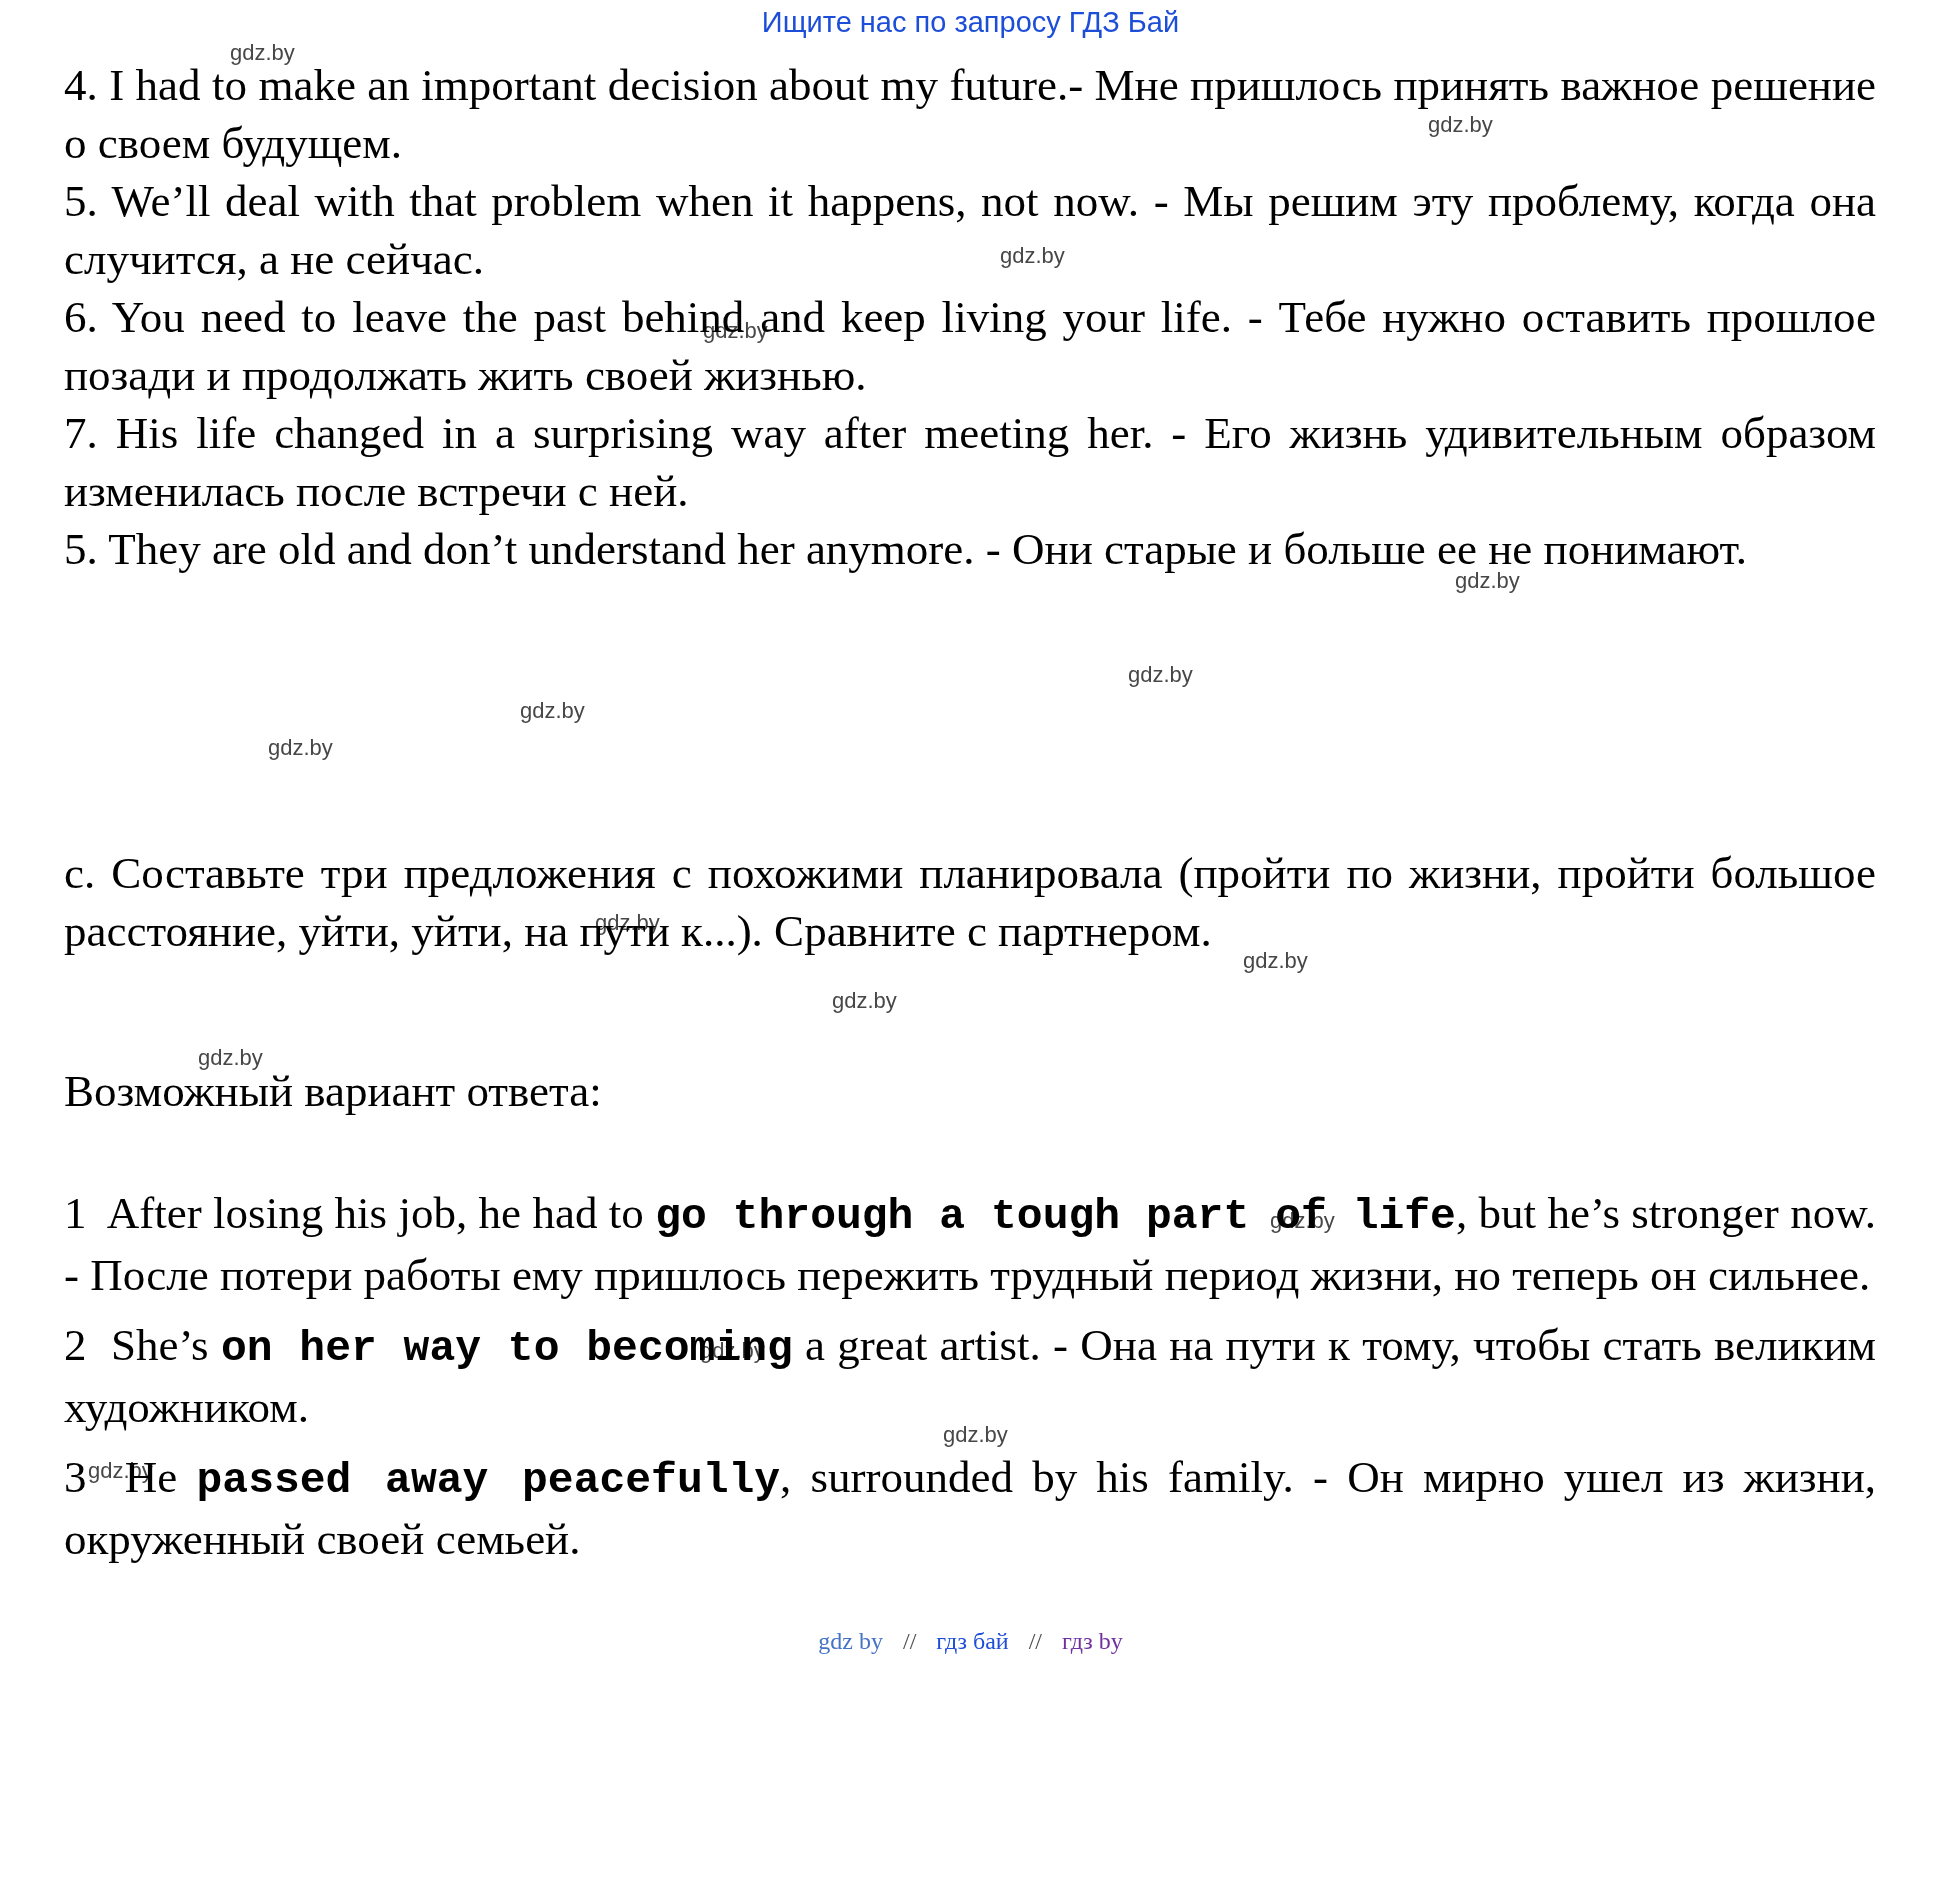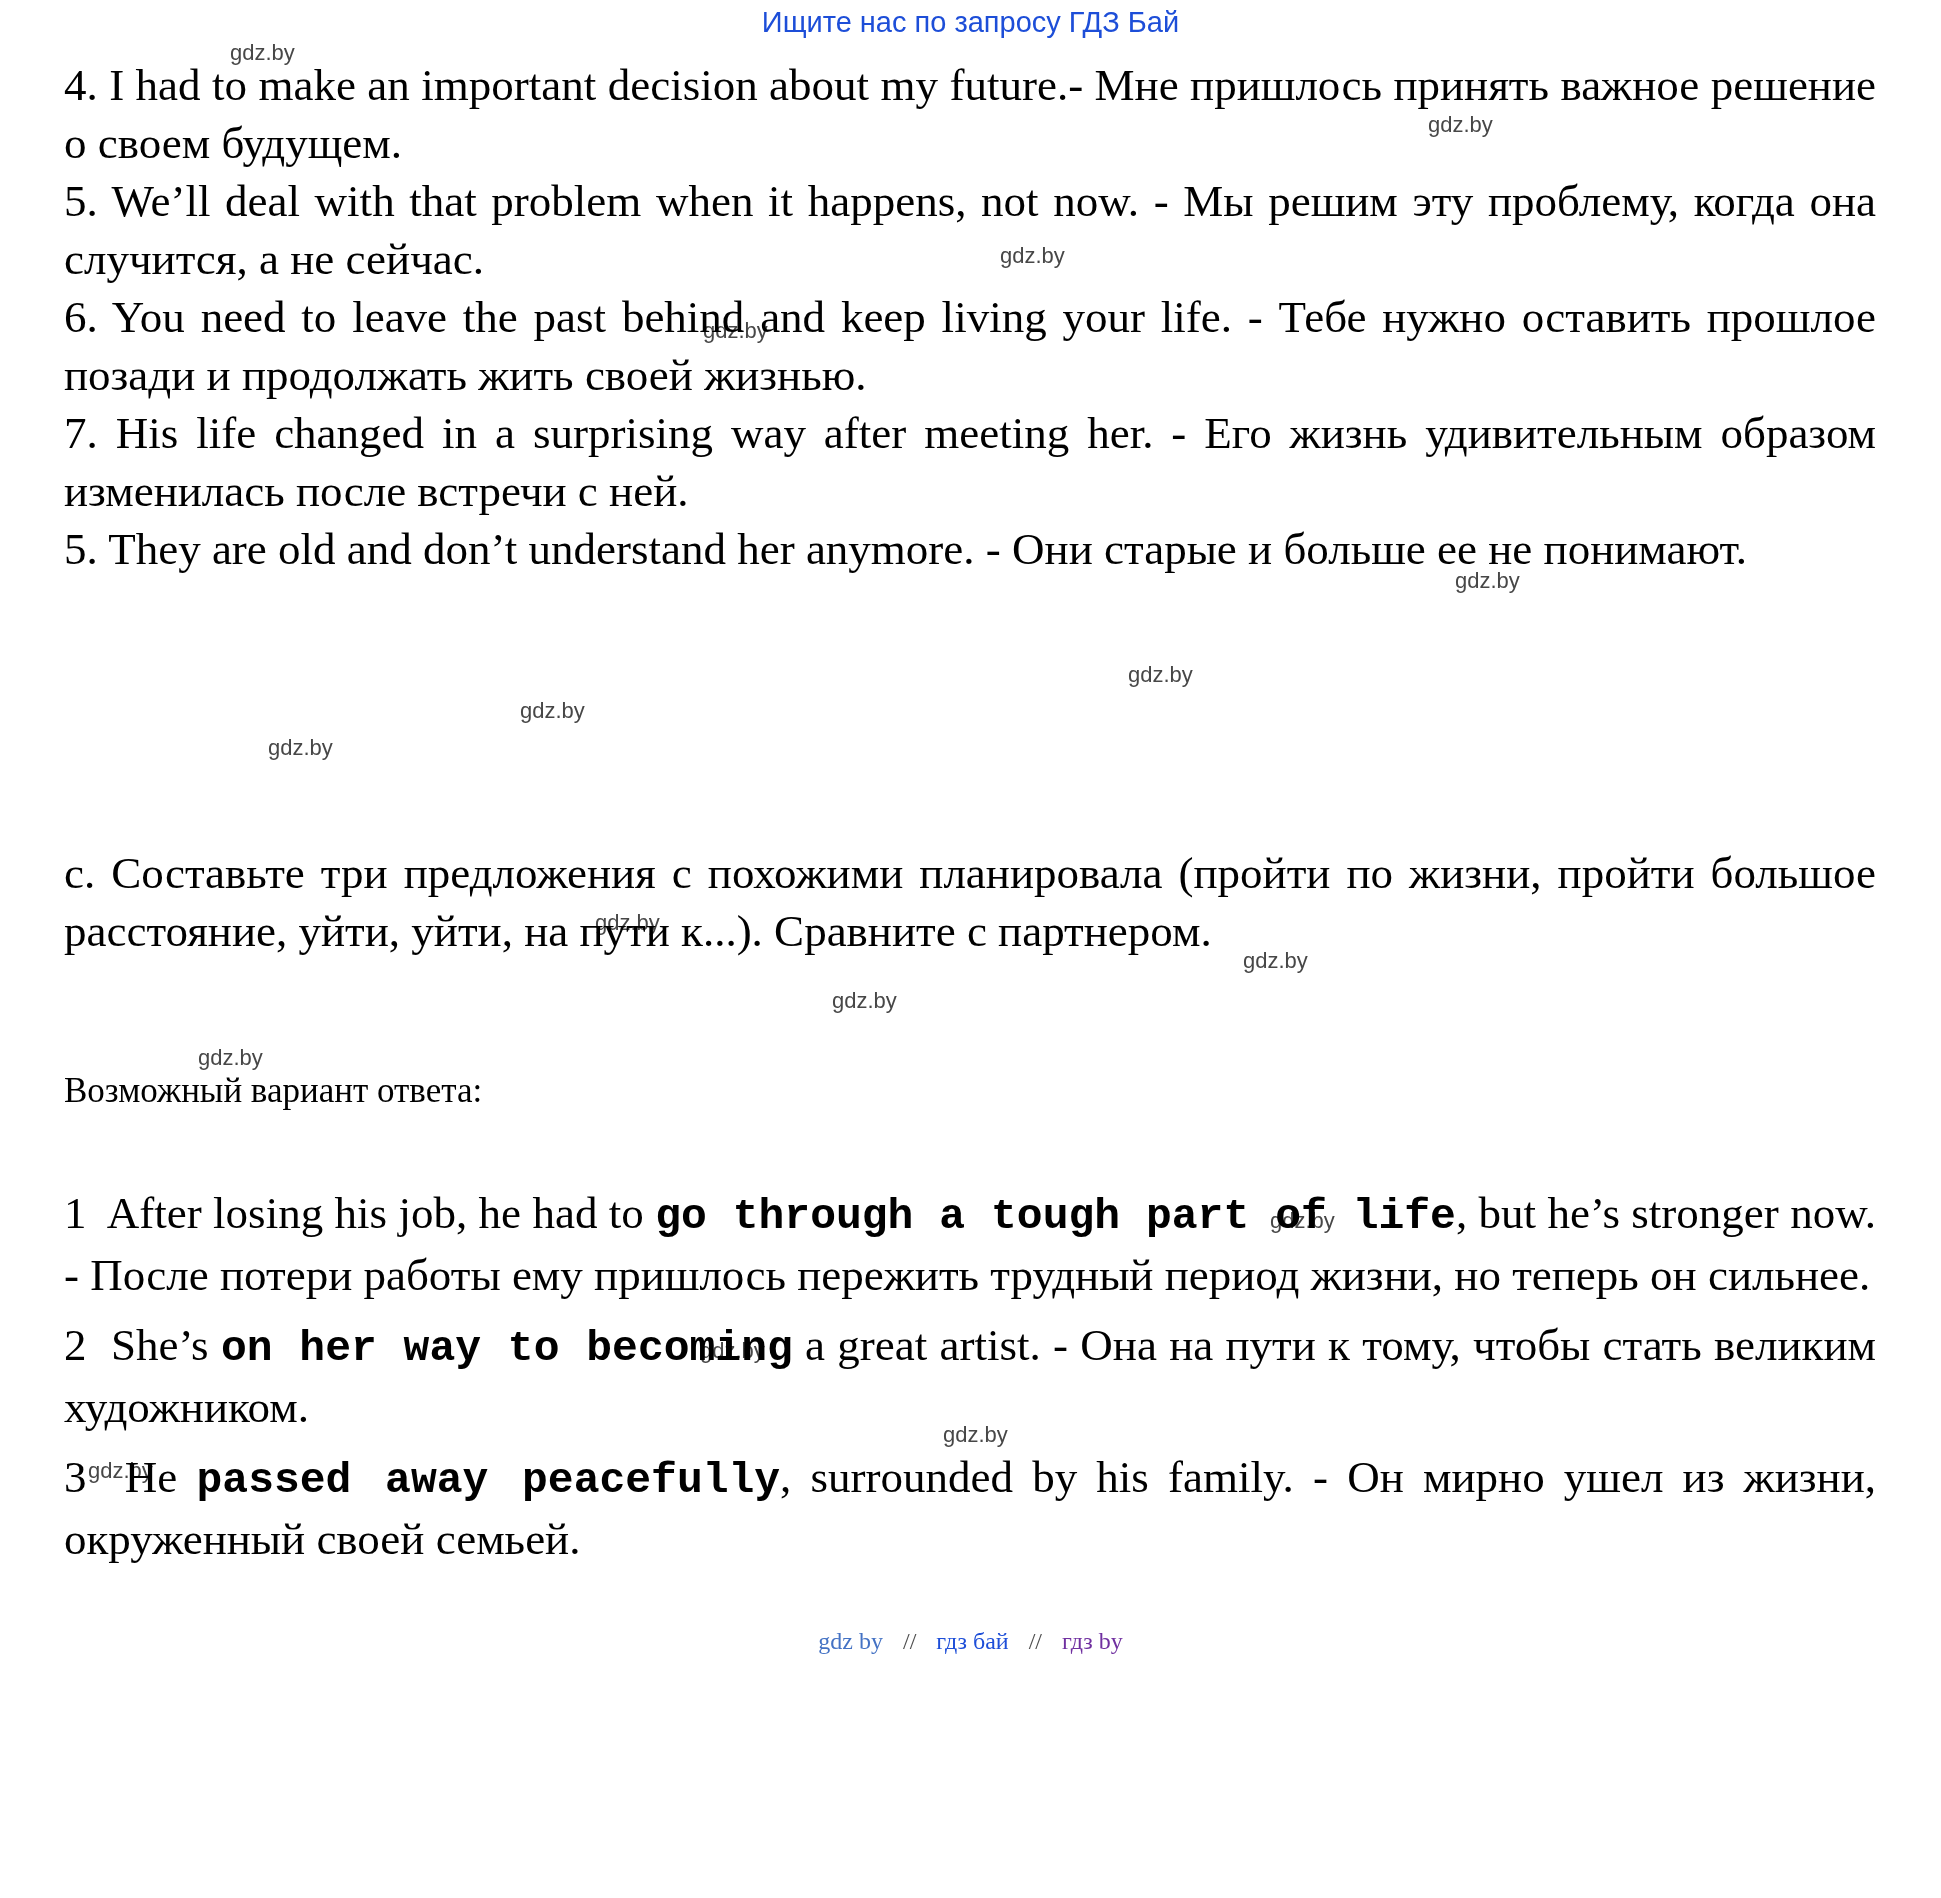--- a/index.html
+++ b/index.html
@@ -31,21 +31,21 @@
     line-height: 58px;
     text-align: justify;
   }
   .para { margin: 0; }
   #translations-list { top: 56px; }
   #task-block { top: 844px; }
   .answer-intro {
     position: absolute;
     left: 64px;
     top: 1062px;
-    font-size: 35px;
+    font-size: 45px;
     line-height: 58px;
   }
   #answers-list { top: 1184px; }
   #answers-list .para + .para { margin-top: 12px; }
   .bold-seg {
     font-family: Liberation Mono, monospace;
     font-weight: bold;
     font-size: 43px;
   }
   .wm {

